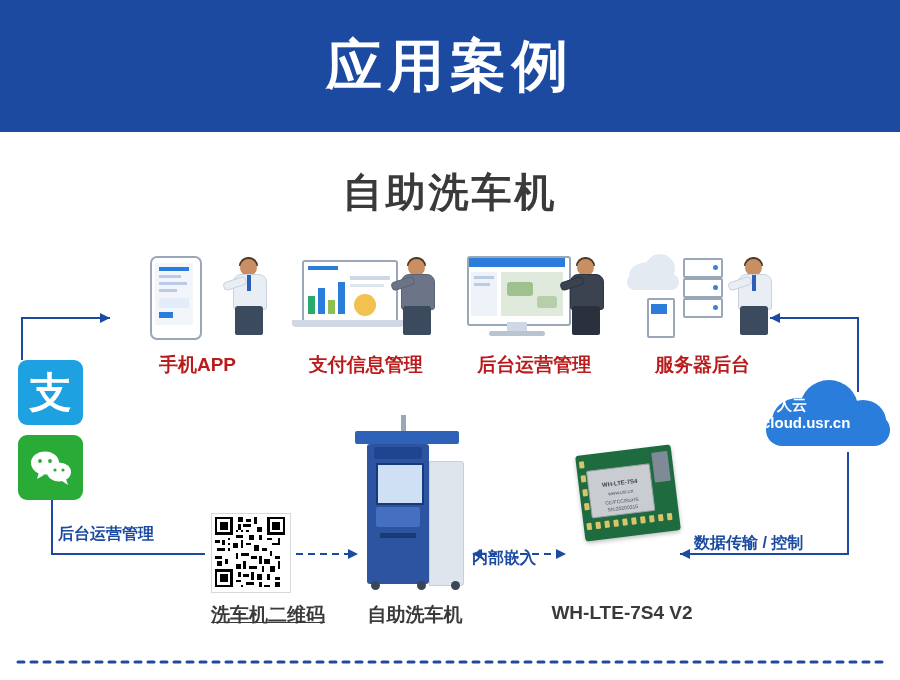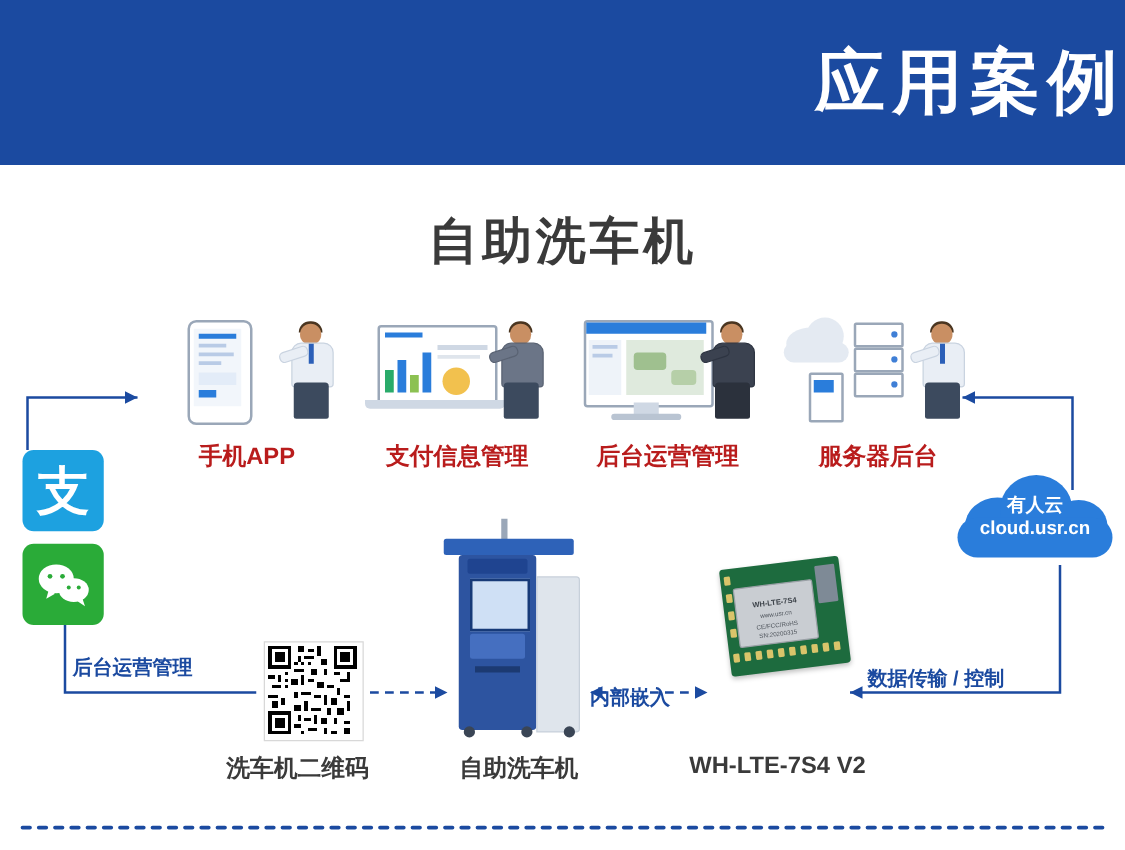--- a/index.html
+++ b/index.html
@@ -22,21 +22,21 @@
 
   
   .header {
     position: absolute;
     left: 0; top: 0;
     width: 900px;
     height: 132px;
     background: #1b4aa0;
     display: flex;
     align-items: center;
-    justify-content: flex-end;
+    justify-content: center;
   }
   .header-title {
     color: #ffffff;
     font-size: 56px;
     font-weight: bold;
     letter-spacing: 6px;
     line-height: 1;
   }
 
   
@@ -219,21 +219,20 @@
   .cloud {
     position: absolute;
     left: 762px; top: 378px;
     width: 132px; height: 74px;
   }
   .cloud .c-part { position: absolute; background: #2a7ddb; border-radius: 50%; }
   .cloud-text {
     position: absolute;
     left: 0; top: 18px;
     width: 132px;
-    text-align: center;
     color: #ffffff;
     font-size: 15px;
     font-weight: bold;
     line-height: 18px;
     z-index: 3;
   }
 
   
   .qr-wrap {
     position: absolute;
@@ -620,17 +619,17 @@
     <div class="mod-pad" style="left:3px;top:20px;"></div>
     <div class="mod-pad" style="left:3px;top:34px;"></div>
     <div class="mod-pad" style="left:3px;top:48px;"></div>
   </div>
 
 
   <div class="flow-label" style="left:58px; top:524px;">后台运营管理</div>
   <div class="flow-label" style="left:472px; top:524px;margin-top:24px;">内部嵌入</div>
   <div class="flow-label" style="left:694px; top:533px;">数据传输 / 控制</div>
 
-  <div class="blabel" style="left:163px; top:602px; width:150px;">洗车机二维码</div>
+  <div class="blabel" style="left:193px; top:602px; width:150px;text-decoration:underline;">洗车机二维码</div>
   <div class="blabel" style="left:340px; top:602px; width:150px;">自助洗车机</div>
   <div class="blabel" style="left:522px; top:602px; width:200px;">WH-LTE-7S4 V2</div>
 
 </div>
 
 </body></html>

